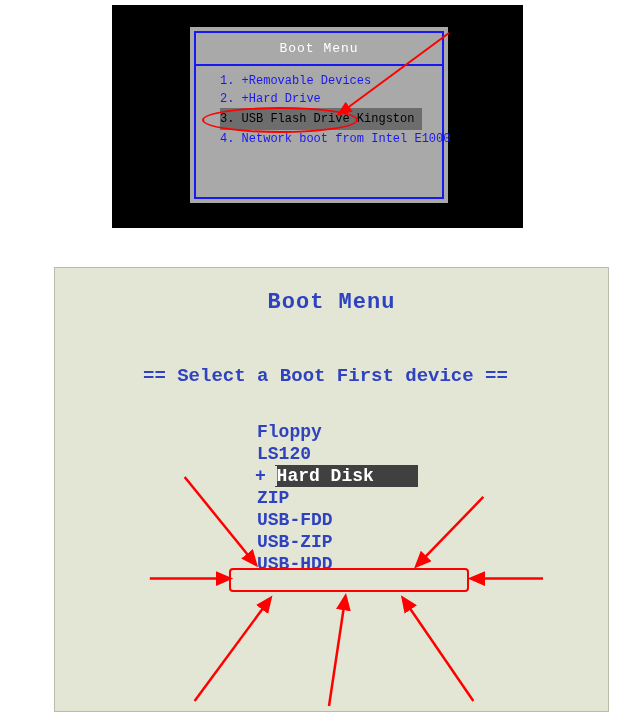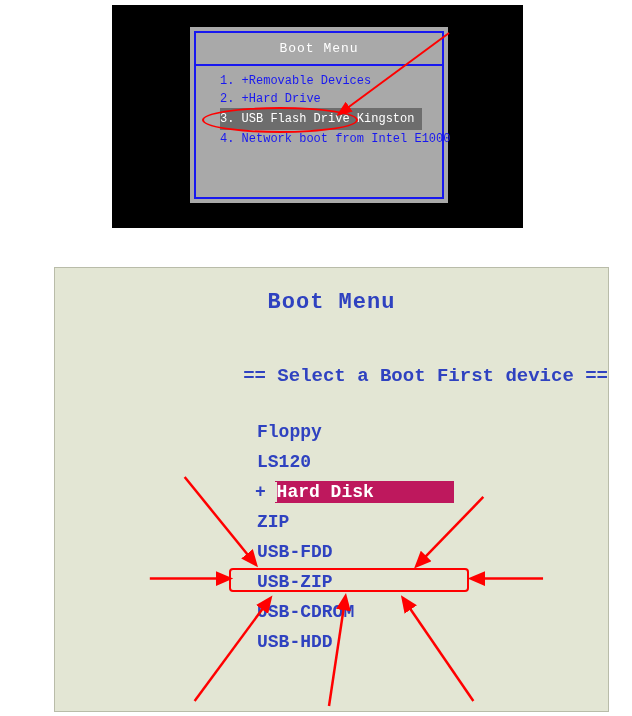--- a/index.html
+++ b/index.html
@@ -47,21 +47,21 @@
   .bios-list {
     padding: 6px 0 0 24px;
     color: #1818f0;
     font-size: 12px;
     line-height: 18px;
   }
   .bios-row { white-space: nowrap; }
   .bios-row.highlighted {
     display: inline-block;
     background: #6d6d6d;
-    color: #ffffff;
+    color: #000000;
     padding: 2px 8px 2px 0;
     position: relative;
   }
   .annot-oval-top {
     position: absolute;
     left: 90px;
     top: 102px;
     width: 156px;
     height: 26px;
     border: 2px solid #ff0000;
@@ -91,44 +91,44 @@
     border: 1px solid #b9bca9;
   }
   .bm2-title {
     text-align: center;
     padding-top: 22px;
     font-size: 22px;
     letter-spacing: 1px;
   }
   .bm2-subtitle {
     margin-top: 50px;
-    text-align: right;
-    padding-left: 48px;
+    text-align: left;
+    padding-left: 88px;
     font-size: 19px;
   }
   .bm2-list {
     margin-top: 34px;
     padding-left: 202px;
     line-height: 22px;
   }
   .bm2-row { }
   .bm2-row.selected {
     color: #ffffff;
-    background: #be185d;
+    background: #404040;
     display: inline-block;
-    padding-right: 80px;
+    padding-right: 44px;
   }
   .bm2-row.selected::before {
     content: "+ ";
     color: #e3e6d4;
     margin-left: -20px;
     color: #2f42c0;
     background: #e3e6d4;
   }
-  .bm2-row-wrap { white-space: nowrap; margin-top: 8px; }
+  .bm2-row-wrap { white-space: nowrap; }
   .plus-sign {
     color: #2f42c0;
     display: inline-block;
     width: 18px;
   }
 
   .annot-rect-bottom {
     position: absolute;
     border: 2px solid #ff0000;
     border-radius: 4px;
@@ -169,21 +169,20 @@
 <div class="screenshot-bottom">
   <div class="bm2-title">Boot Menu</div>
   <div class="bm2-subtitle">== Select a Boot First device ==</div>
   <div class="bm2-list">
     <div class="bm2-row-wrap"><span class="bm2-row">Floppy</span></div>
     <div class="bm2-row-wrap"><span class="bm2-row">LS120</span></div>
     <div class="bm2-row-wrap"><span class="plus-sign">+</span><span class="bm2-row selected">Hard Disk</span></div>
     <div class="bm2-row-wrap"><span class="bm2-row">ZIP</span></div>
     <div class="bm2-row-wrap"><span class="bm2-row">USB-FDD</span></div>
     <div class="bm2-row-wrap"><span class="bm2-row">USB-ZIP</span></div>
-    <div class="bm2-row-wrap"><span class="bm2-row">USB-CDROM</span></div>
     <div class="bm2-row-wrap"><span class="bm2-row">USB-HDD</span></div>
   </div>
 
   <div class="annot-rect-bottom" style="left:174px; top:300px; width:240px; height:24px;"></div>
 
   <svg class="annot-arrows-bottom" viewBox="0 0 555 445">
     <defs>
       <marker id="ah2" markerWidth="8" markerHeight="8" refX="1.5" refY="3" orient="auto">
         <path d="M0,0 L0,6 L7,3 z" fill="#ff0000"></path>
       </marker>

